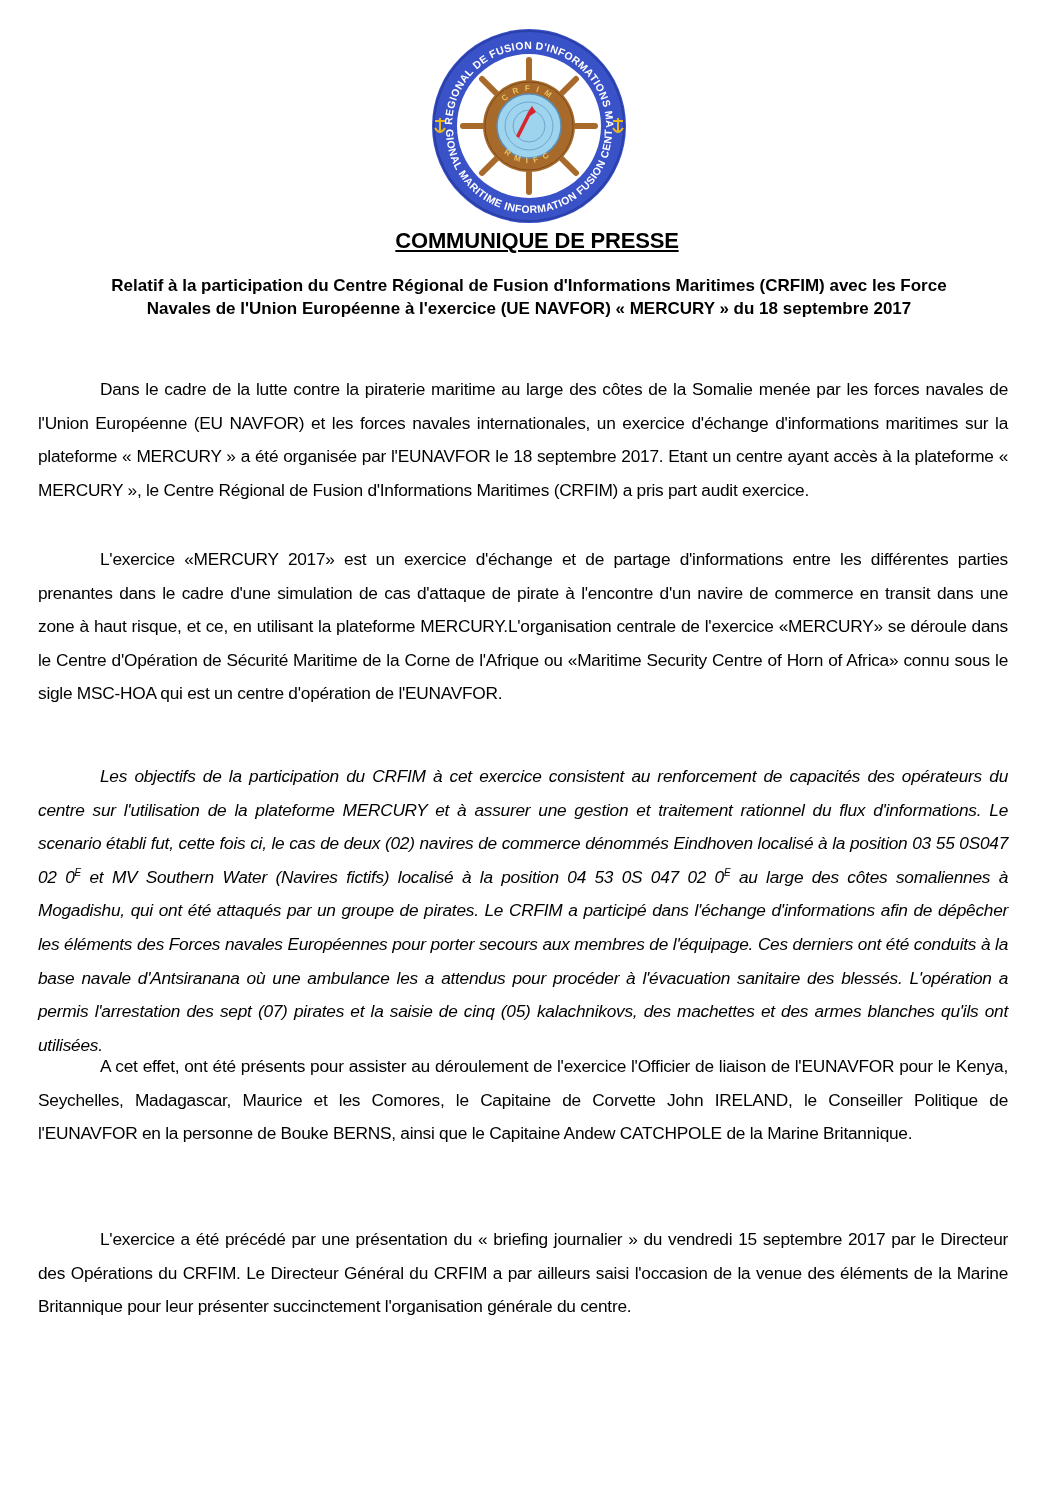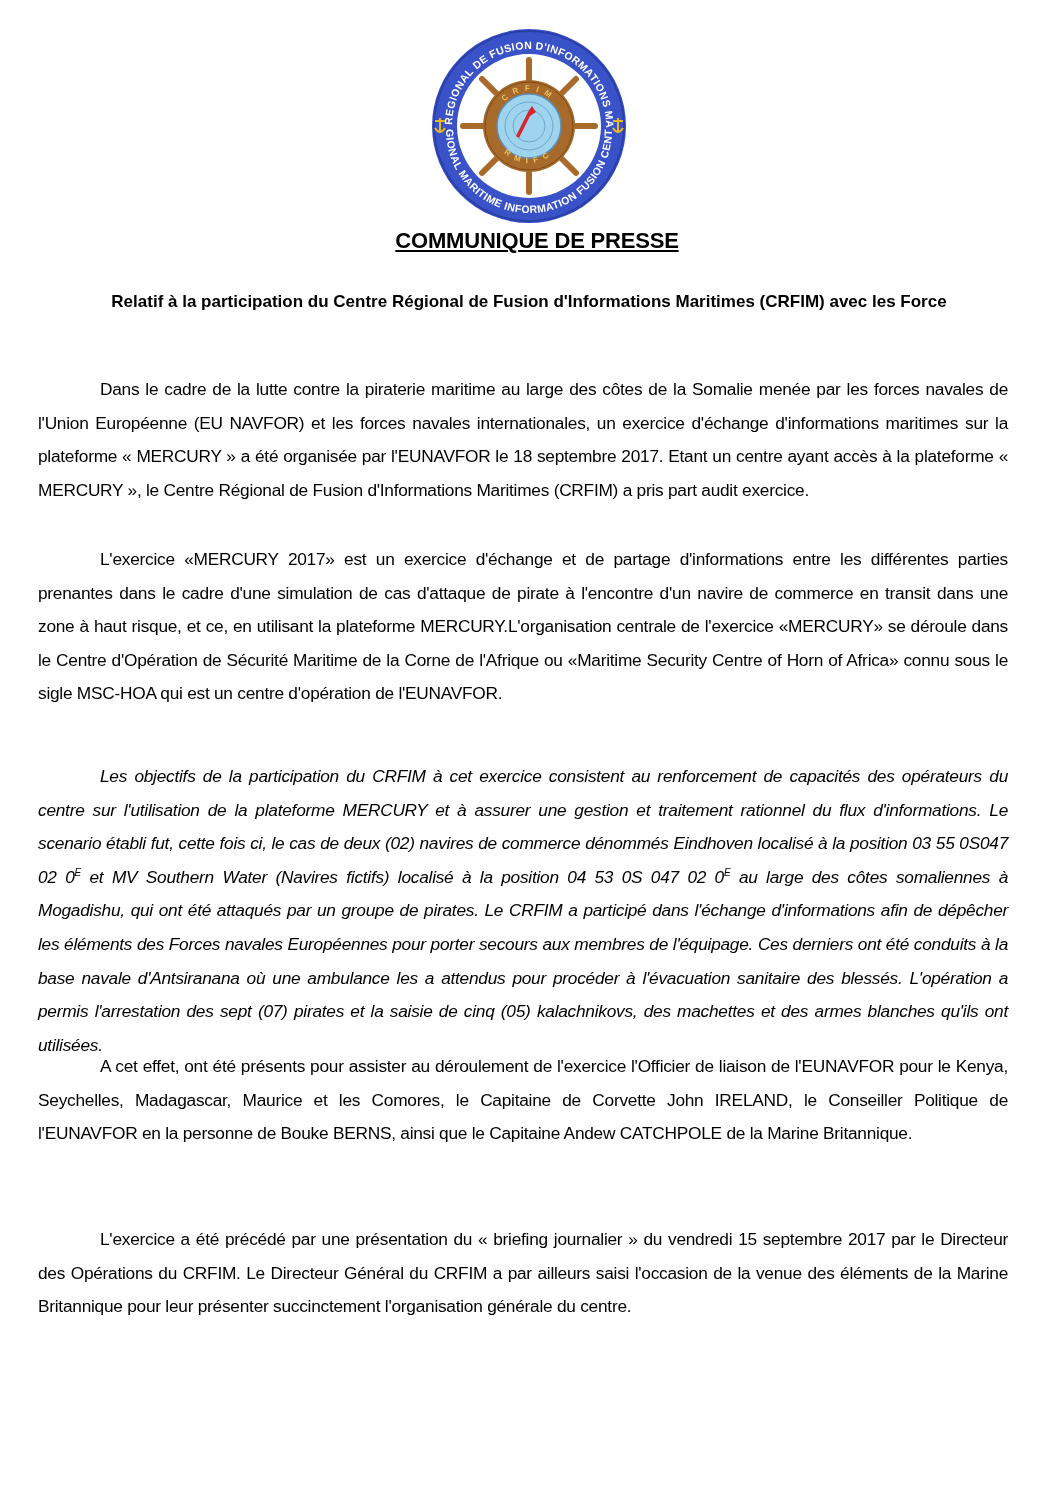--- a/index.html
+++ b/index.html
@@ -1,21 +1,21 @@
 <!DOCTYPE html>
 <html><head>
 <meta charset="utf-8">
 <style>
   html, body { margin: 0; padding: 0; background: #ffffff; }
   body { width: 1058px; height: 1497px; position: relative; overflow: hidden;
          font-family: "Liberation Sans", sans-serif; color: #000; }
   .logo { position: absolute; left: 424px; top: 26px; width: 210px; height: 200px; }
   .title { position: absolute; left: 8px; width: 1058px; top: 228px; text-align: center;
            font-weight: bold; font-size: 22px; text-decoration: underline; letter-spacing: -0.2px; }
-  .subtitle { position: absolute; left: 30px; width: 998px; top: 290px; text-align: center;
+  .subtitle { position: absolute; left: 30px; width: 998px; top: 274px; text-align: center;
               font-weight: bold; font-size: 17px; line-height: 23px; }
   .para { position: absolute; left: 38px; width: 970px; font-size: 17.3px; line-height: 33.6px;
           text-align: justify; letter-spacing: -0.25px; }
   .para .first { display: inline-block; width: 62px; }
   sup { font-size: 10px; line-height: 0; vertical-align: 7px; }
 </style>
 </head>
 <body>
 
 <div class="logo">
@@ -62,20 +62,21 @@
     </text>
     <text font-family="Liberation Sans, sans-serif" font-size="8" font-weight="bold" fill="#e8c060" letter-spacing="6">
       <textPath href="#arcInBot" startOffset="50%" text-anchor="middle">RMIFC</textPath>
     </text>
   </svg>
 </div>
 
 <div class="title">COMMUNIQUE DE PRESSE</div>
 <div class="subtitle">
   <div>Relatif à la participation du Centre Régional de Fusion d'Informations Maritimes (CRFIM) avec les Force</div>
+  <div>Navales de l'Union Européenne à l'exercice (UE NAVFOR) « MERCURY » du 18 septembre 2017</div>
 </div>
 
 <div class="para" style="top:373px;">
   <span class="first"></span><span>Dans le cadre de la lutte contre la piraterie maritime au large des côtes de la Somalie menée par les forces navales de l'Union Européenne (EU NAVFOR) et les forces navales internationales, un exercice d'échange d'informations maritimes sur la plateforme « MERCURY » a été organisée par l'EUNAVFOR le 18 septembre 2017. Etant un centre ayant accès à la plateforme « MERCURY », le Centre Régional de Fusion d'Informations Maritimes (CRFIM) a pris part audit exercice.</span>
 </div>
 
 <div class="para" style="top:543px;">
   <span class="first"></span><span>L'exercice «MERCURY 2017» est un exercice d'échange et de partage d'informations entre les différentes parties prenantes dans le cadre d'une simulation de cas d'attaque de pirate à l'encontre d'un navire de commerce en transit dans une zone à haut risque, et ce, en utilisant la plateforme MERCURY.L'organisation centrale de l'exercice «MERCURY» se déroule dans le Centre d'Opération de Sécurité Maritime de la Corne de l'Afrique ou «Maritime Security Centre of Horn of Africa» connu sous le sigle MSC-HOA qui est un centre d'opération de l'EUNAVFOR.</span>
 </div>
 

